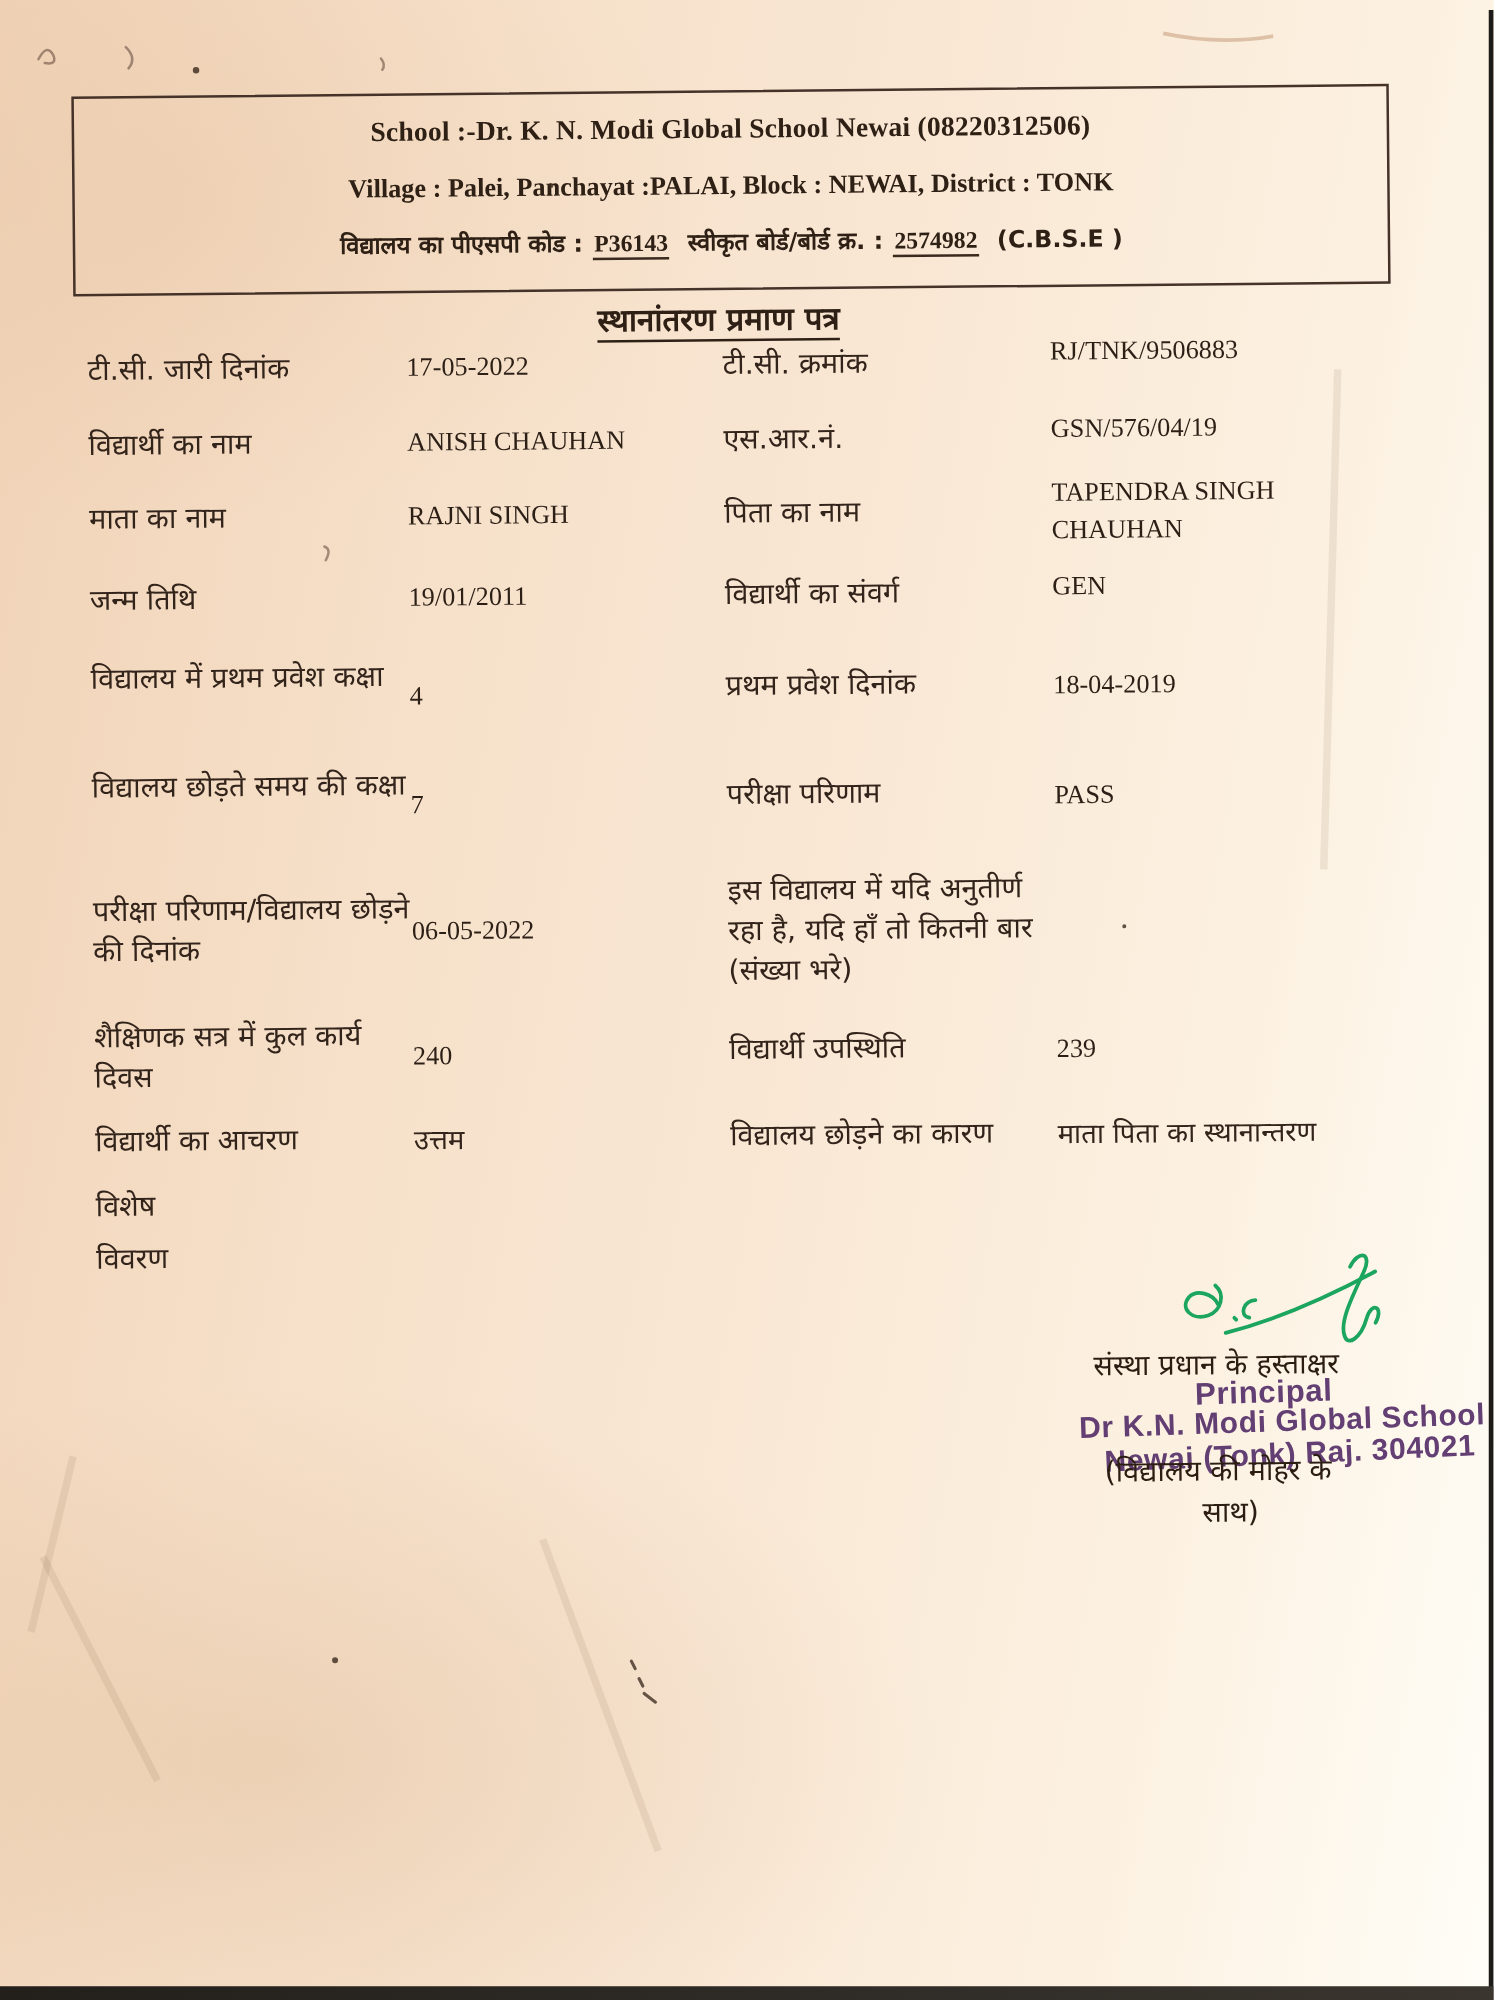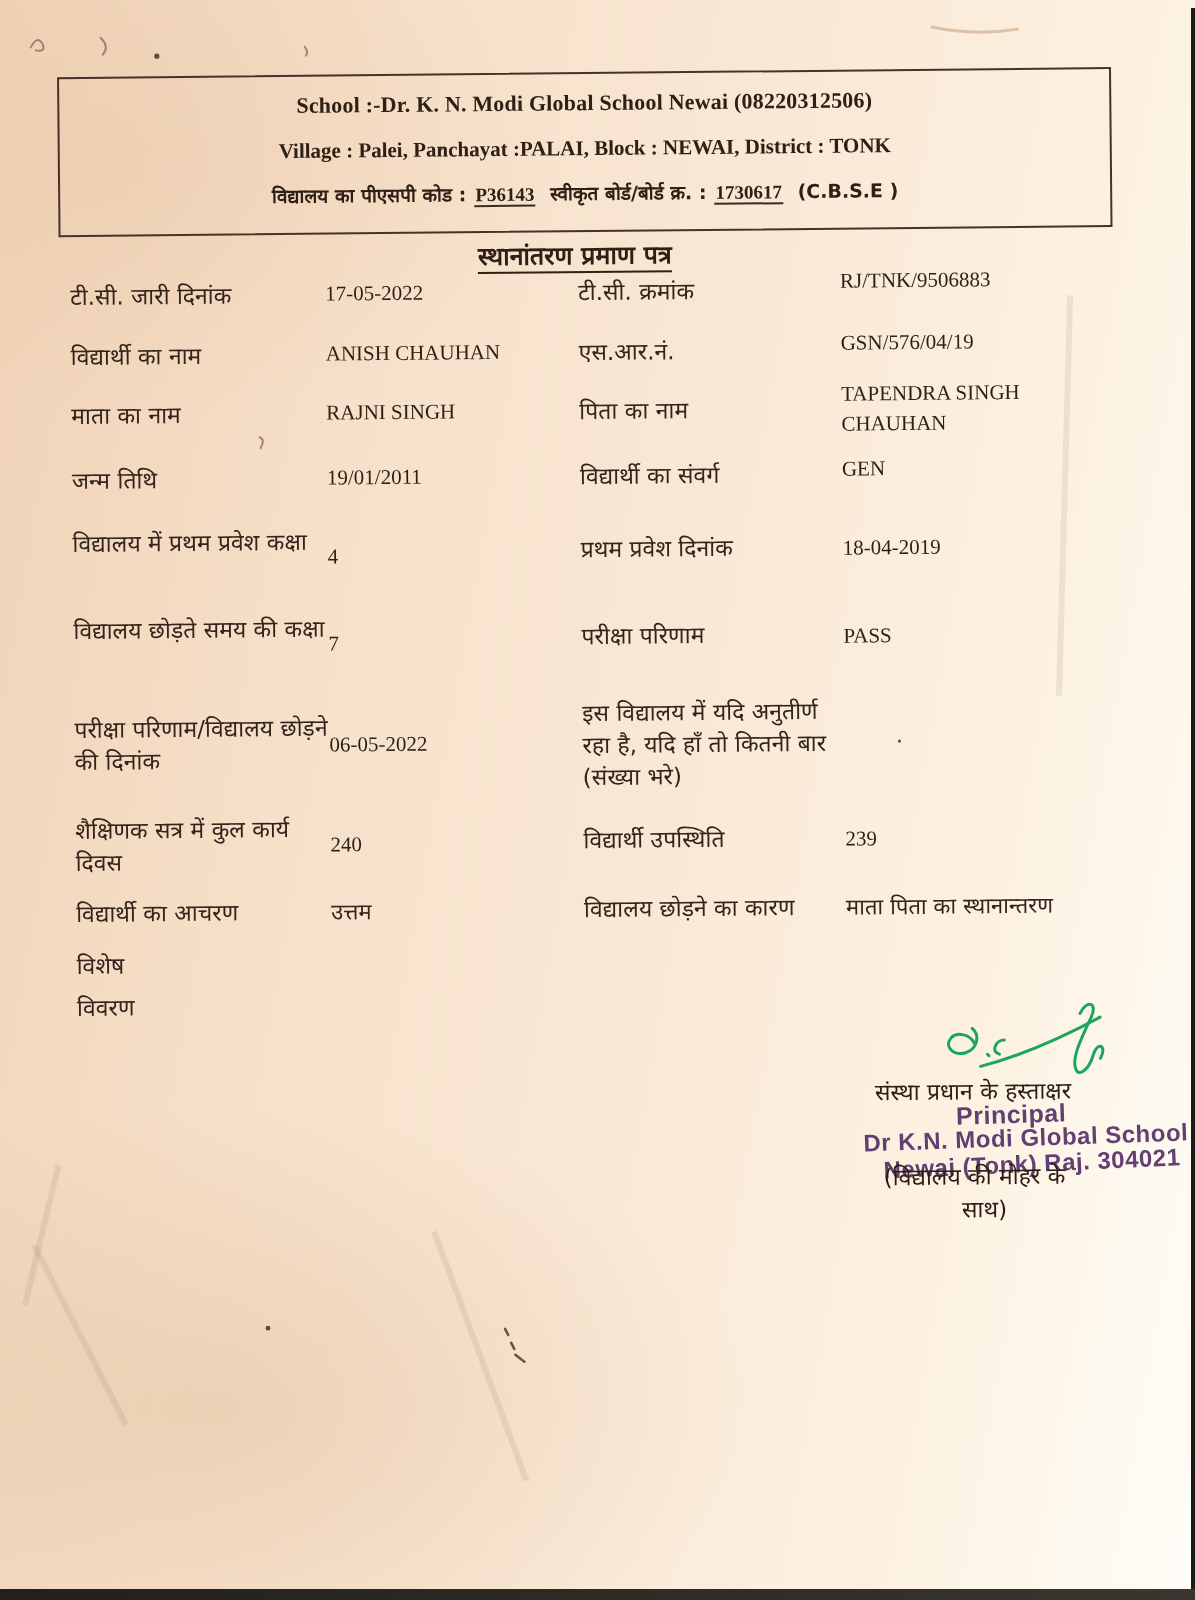--- a/index.html
+++ b/index.html
@@ -77,21 +77,21 @@
 
 <div class="page">
 
   <div class="sheet">
 
     <div class="hbox">
       <div class="hline1">School :-Dr. K. N. Modi Global School Newai (08220312506)</div>
       <div class="hline2">Village : Palei, Panchayat :PALAI, Block : NEWAI, District : TONK</div>
       <div class="hline3">
         <span>विद्यालय का पीएसपी कोड :</span><span class="code">P36143</span>
-        <span>स्वीकृत बोर्ड/बोर्ड क्र. :</span><span class="code">1730617</span>
+        <span>स्वीकृत बोर्ड/बोर्ड क्र. :</span><span class="code">2574982</span>
         <span>(C.B.S.E )</span>
       </div>
     </div>
 
     <div class="title">
       <span class="t">स्थानांतरण प्रमाण पत्र</span>
     </div>
 
     <div class="row r1">
       <div class="cell lbl c1">टी.सी. जारी दिनांक</div>

